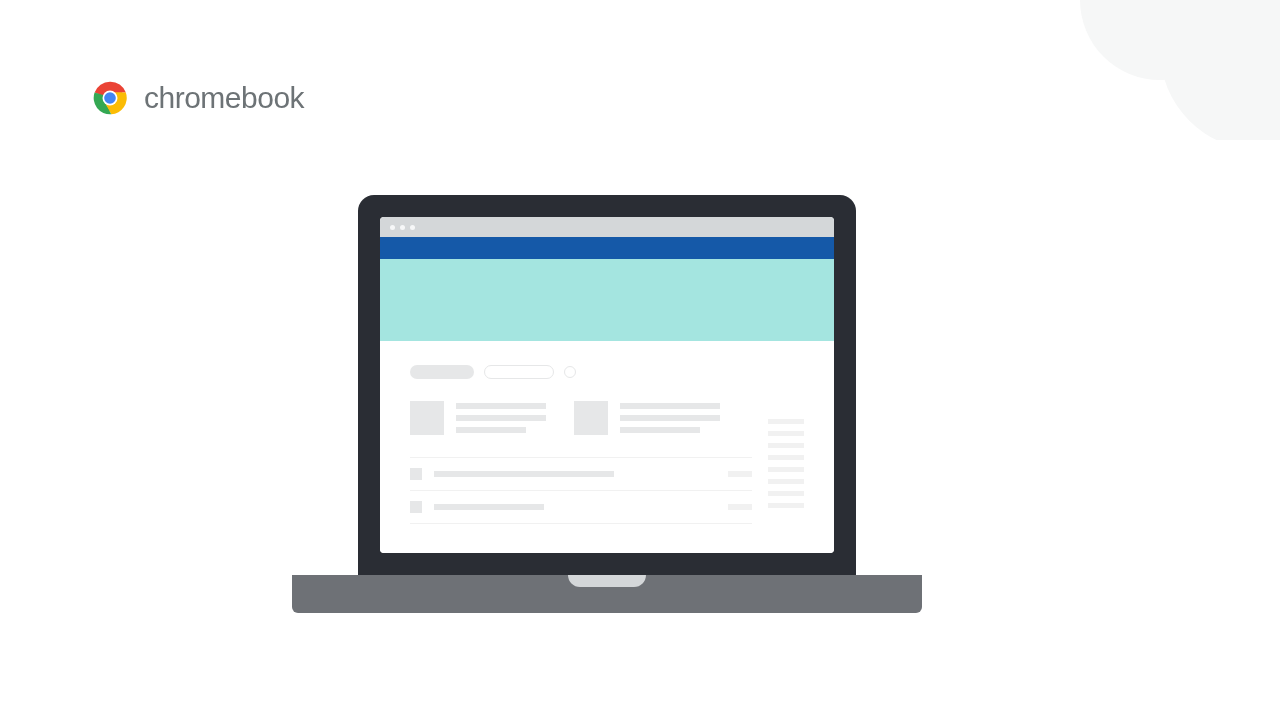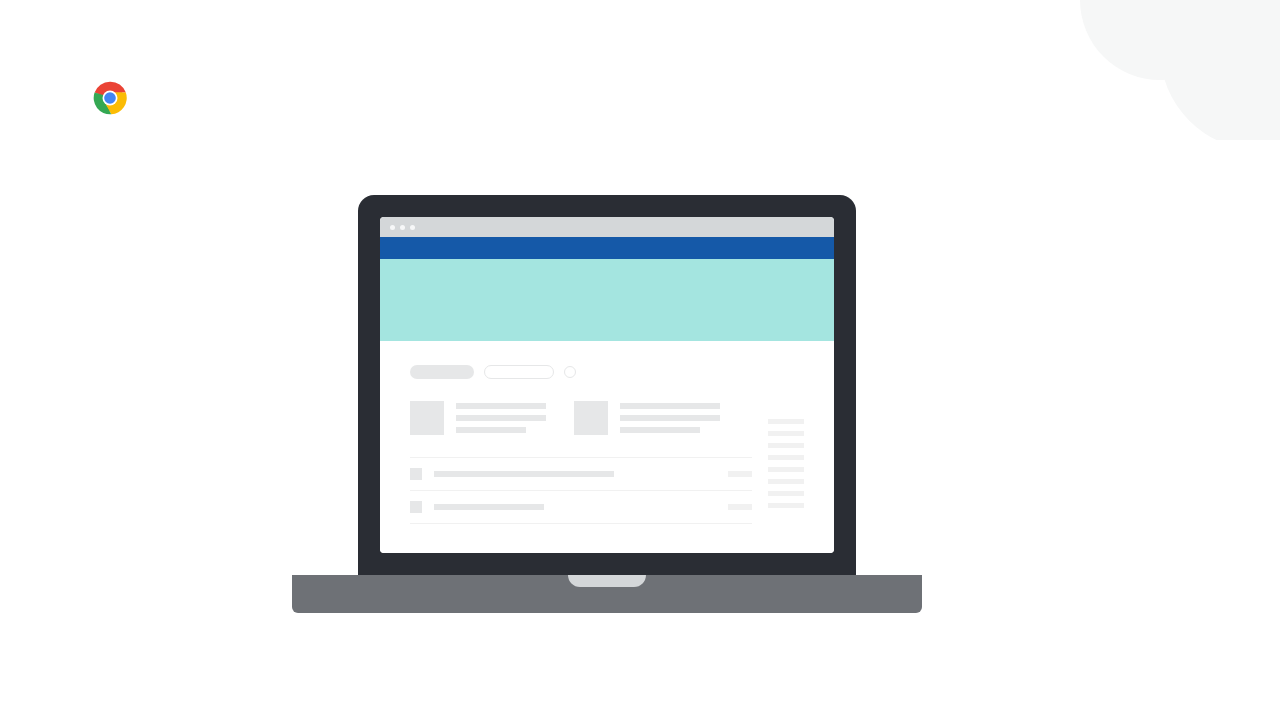--- a/index.html
+++ b/index.html
@@ -211,20 +211,21 @@
     <path d="M24 8 A16 16 0 0 1 38.5 17 L24 17 Z" fill="#ea4335"></path>
     <path d="M38.5 17 A16 16 0 0 1 26 40 L20 27 L24 17 Z" fill="#fbbc05"></path>
     <path d="M26 40 A16 16 0 0 1 9 18 L20 27 Z" fill="#34a853"></path>
     <path d="M9 18 A16 16 0 0 1 24 8 L24 17 L20 27 Z" fill="#ea4335"></path>
     <path d="M5.5 17.5 A19.6 19.6 0 0 1 24 4.4 A19.6 19.6 0 0 1 43 17.5 L24 17.5 A7 7 0 0 0 17.7 21 Z" fill="#ea4335"></path>
     <path d="M43 17.5 A19.6 19.6 0 0 1 25.5 43.5 L17.5 29.7 A7 7 0 0 0 24 31 A7 7 0 0 0 30.3 21 L30.3 17.5 Z" fill="#fbbc05"></path>
     <path d="M25.5 43.5 A19.6 19.6 0 0 1 5.5 17.5 L17.7 21 A7 7 0 0 0 17 24 A7 7 0 0 0 17.5 29.7 Z" fill="#34a853"></path>
     <circle cx="24" cy="24" r="9" fill="#ffffff"></circle>
     <circle cx="24" cy="24" r="7" fill="#4285f4"></circle>
   </svg>
+  <span class="logo-text">chromebook</span>
 </div>
 
 <div class="laptop">
   <div class="laptop-screen">
     <div class="screen-inner">
       <div class="browser-bar">
         <div class="window-dot"></div>
         <div class="window-dot"></div>
         <div class="window-dot"></div>
       </div>

